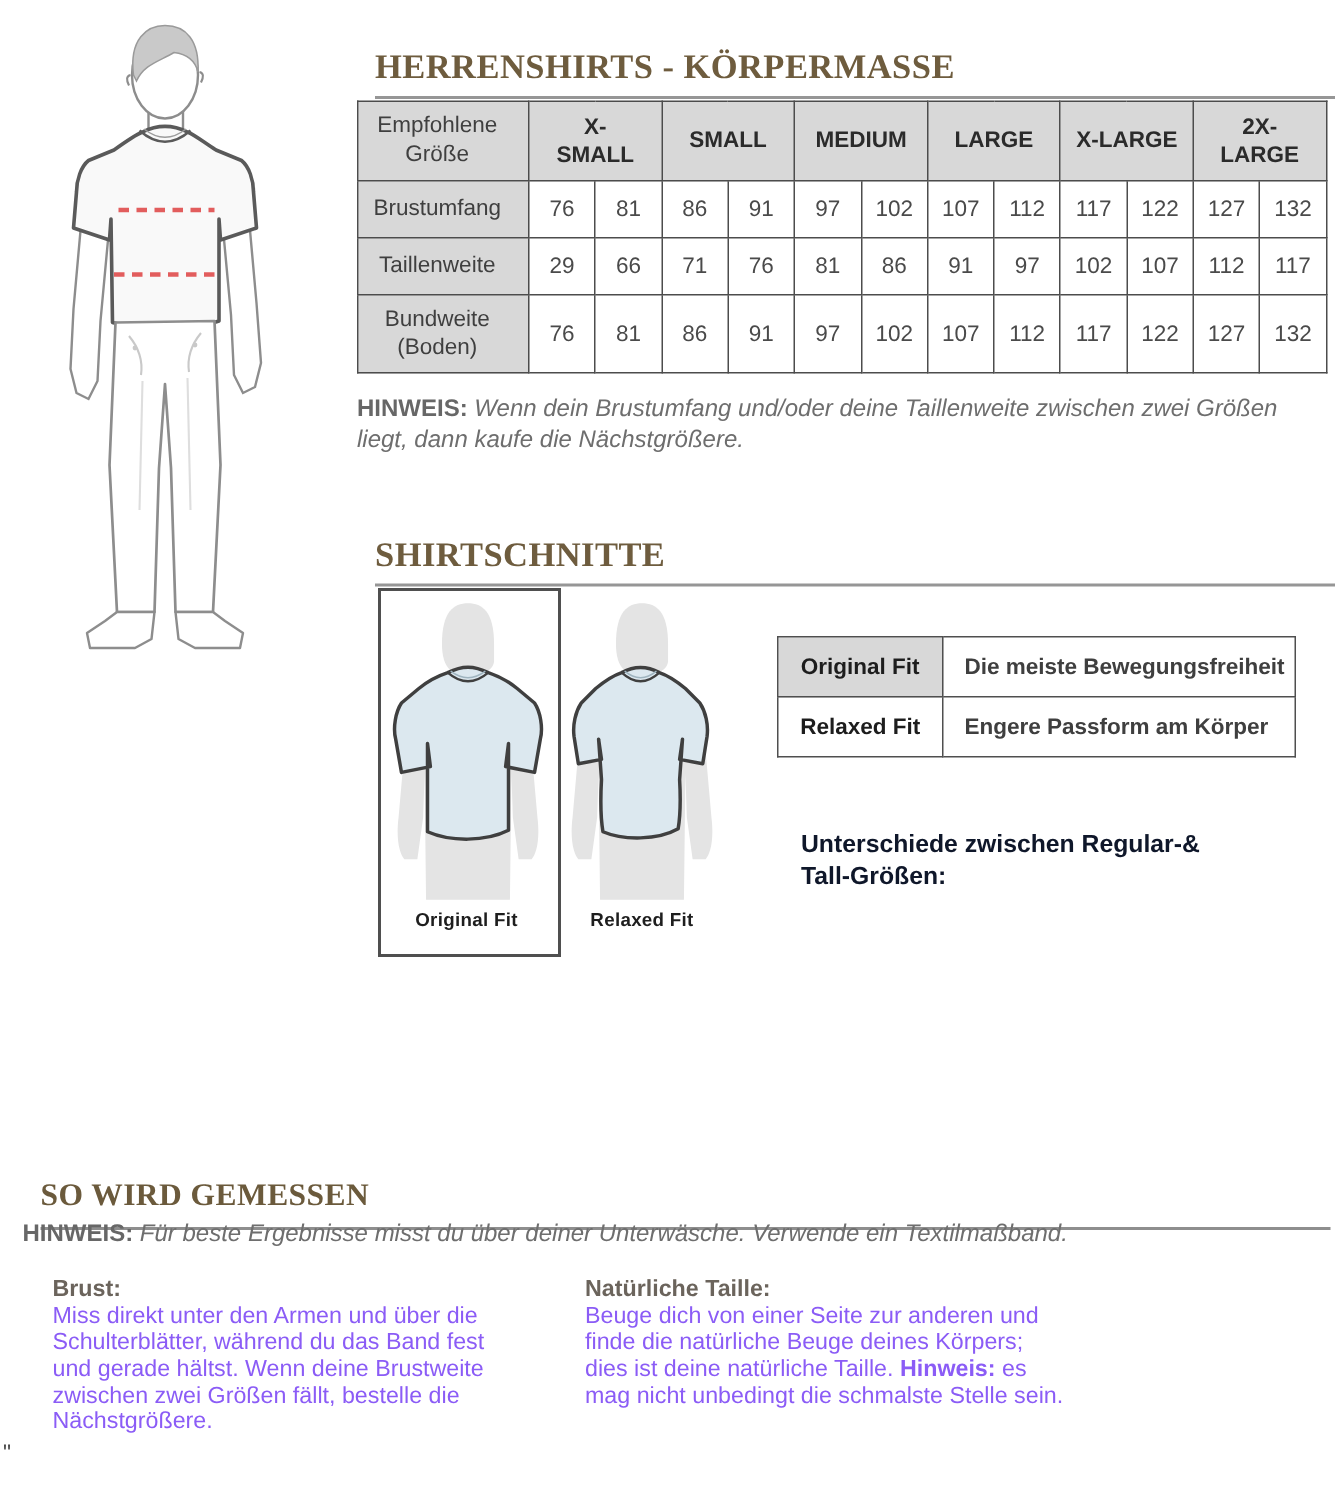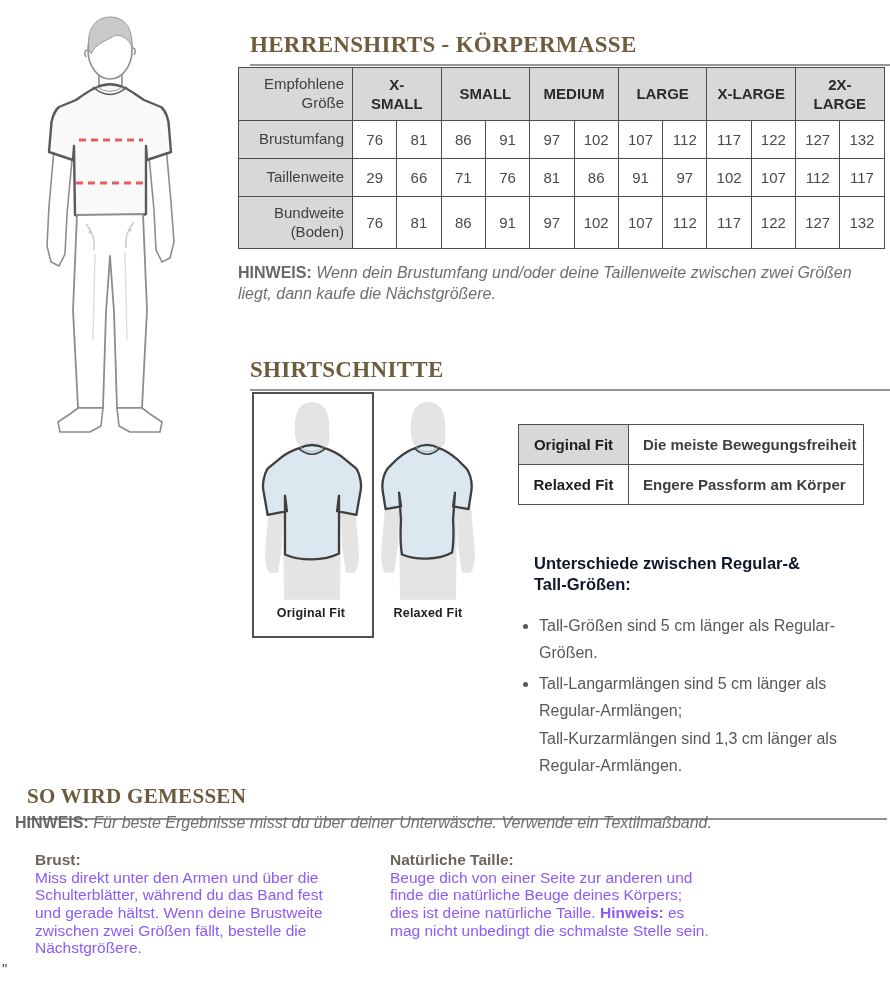--- a/index.html
+++ b/index.html
@@ -17,21 +17,21 @@
   }
   .section-title.small { font-size:21px; color:#6b5a3c; padding-bottom:9px; border-bottom-color:#8e8e8e; }
 
   
   table.size-table { border-collapse:collapse; table-layout:fixed; width:646px; font-size:15px; }
   .size-table th, .size-table td { border:1px solid #4c4c4c; padding:0; }
   .size-table thead tr { height:53px; }
   .size-table tbody tr { height:38px; }
   .size-table tbody tr.tall { height:52px; }
   .size-table th.corner, .size-table th.rowlabel {
-    background:#d8d8d8; font-weight:normal; text-align:right;
+    background:#d8d8d8; font-weight:normal; 
     padding-right:8px; color:#3f3f3f; white-space:pre-line; line-height:1.25;
   }
   .size-table th.size-head {
     background:#d8d8d8; font-weight:bold; color:#2b2b2b;
     text-align:center; white-space:pre-line; line-height:1.3;
   }
   .size-table td.val { text-align:center; color:#4a4a4a; background:#fff; }
 
   
   .note { font-size:16px; color:#6e6e6e; line-height:1.3; margin:0; }
@@ -231,25 +231,20 @@
       </tr>
       <tr>
         <td class="fit-name">Relaxed Fit</td>
         <td class="fit-desc">Engere Passform am Körper</td>
       </tr>
     </tbody>
 </table>
 
 <div class="abs" style="left:518px; top:537px; width:334px;">
   <h3 class="diff-heading">Unterschiede zwischen Regular-&amp; Tall-Größen:</h3>
-  <ul class="diff-list">
-      <li>Tall-Größen sind 5 cm länger als Regular-Größen.</li>
-      <li>Tall-Langarmlängen sind 5 cm länger als Regular-Armlängen;
-Tall-Kurzarmlängen sind 1,3 cm länger als Regular-Armlängen.</li>
-    </ul>
 </div>
 
 <h2 class="abs section-title small" style="left:15px; top:772px; width:860px;">SO WIRD GEMESSEN</h2>
 
 <p class="abs note" style="left:15px; top:813px; width:862px;">
   <span class="nb">HINWEIS:</span><span class="ni"> Für beste Ergebnisse misst du über deiner Unterwäsche. Verwende ein Textilmaßband.</span>
 </p>
 
 <div class="abs measure-col" style="left:35px; top:851px; width:306px;">
   <h4>Brust:</h4>

